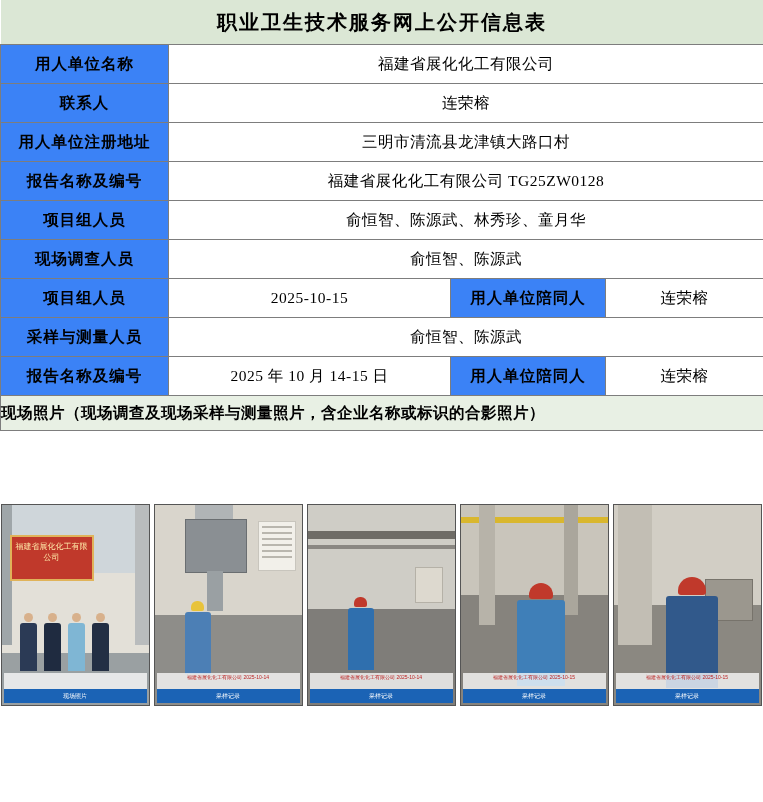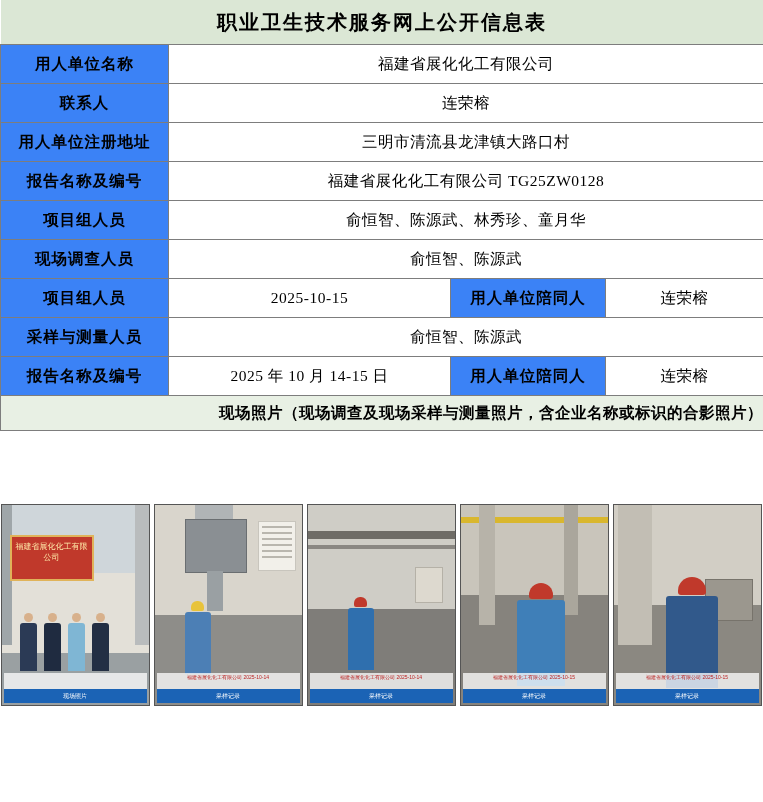--- a/index.html
+++ b/index.html
@@ -51,21 +51,21 @@
     width: 168px;
   }
   .value-cell {
     background: #ffffff;
     text-align: center;
     font-size: 15.5px;
     letter-spacing: 0.5px;
   }
   .photos-header {
     background: #e8f0e4;
-    text-align: right;
+    text-align: left;
     font-weight: bold;
     font-size: 15.5px;
     letter-spacing: 0.5px;
     height: 34px !important;
   }
   .photos-area {
     height: 348px !important;
     background: #ffffff;
     border-left: none !important;
     border-right: none !important;

